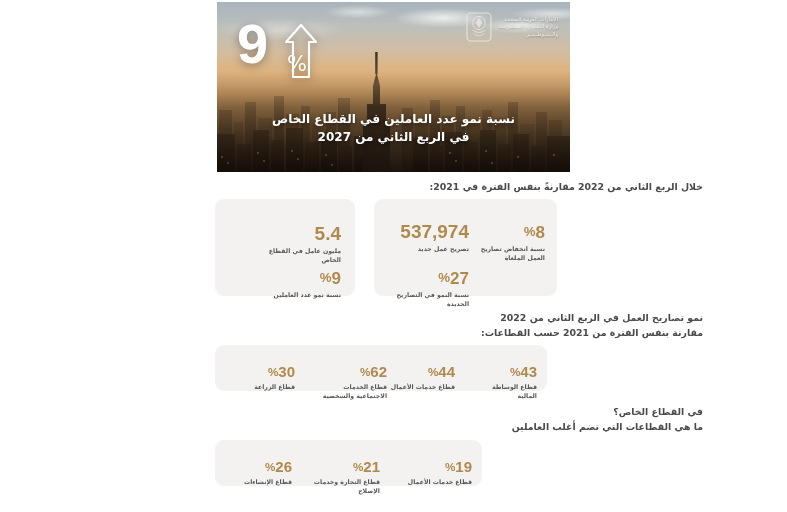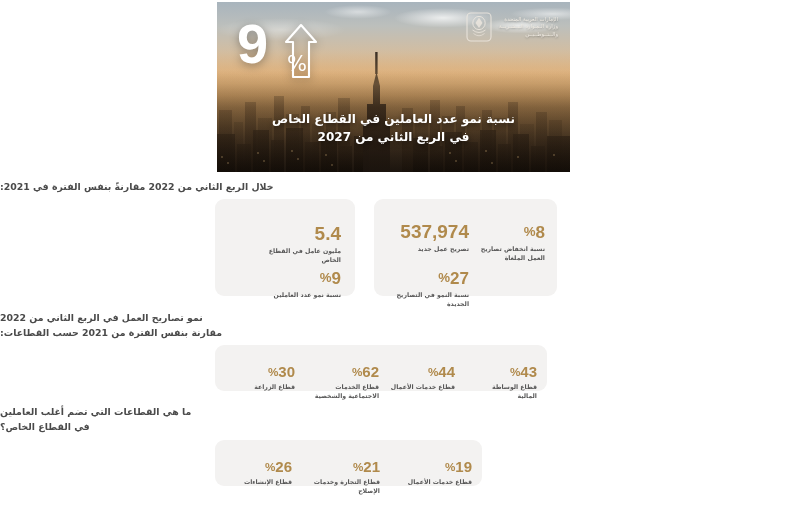--- a/index.html
+++ b/index.html
@@ -136,22 +136,22 @@
     line-height: 1.52;
     text-shadow: 0 2px 5px rgba(0,0,0,.55);
   }
   .hero-title span { display: block; }
 
   
   .section-head {
     position: absolute;
     right: 0;
     left: 0;
-    text-align: left;
-    padding-right: 113px;
+    text-align: right;
+    padding-right: 84px;
     font-size: 9.4px;
     font-weight: 700;
     color: #4a4a4a;
     line-height: 1.62;
   }
   .section-head span { display: block; }
 
   .head-1 { top: 179px; }
   .head-2 { top: 310px; }
   .head-3 { top: 404px; }
@@ -192,21 +192,21 @@
   
   .card-b { right: 432px; top: 199px; width: 140px; height: 97px; }
   .cell-54 { position: absolute; right: 14px; top: 13px; width: 112px; }
   .cell-9  { position: absolute; right: 14px; top: 59px; width: 112px; }
 
   
   .card-c { right: 240px; top: 345px; width: 332px; height: 46px; }
   .card-c .slot { position: absolute; top: 7px; }
   .c-43 { right: 10px;  width: 76px; }
   .c-44 { right: 92px;  width: 72px; }
-  .c-62 { right: 168px; width: 80px; }
+  .c-62 { right: 160px; width: 80px; }
   .c-70 { right: 252px; width: 70px; }
 
   
   .card-d { right: 305px; top: 440px; width: 267px; height: 46px; }
   .card-d .slot { position: absolute; top: 7px; }
   .d-19 { right: 10px;  width: 88px; }
   .d-21 { right: 102px; width: 84px; }
   .d-26 { right: 190px; width: 68px; }
 
   .v-lg  { font-size: 19px; }
@@ -413,22 +413,22 @@
     </div>
     <div class="stat slot c-70">
       <span class="stat-val pct v-sm"><span class="pctm">%</span><span>30</span></span>
       <div class="stat-lbl">
         <span>قطاع الزراعة</span>
       </div>
     </div>
   </div>
 
   <div class="section-head head-3">
+    <span>في القطاع الخاص؟</span>
     <span>ما هي القطاعات التي تضم أغلب العاملين</span>
-    <span>في القطاع الخاص؟</span>
   </div>
 
   <div class="card card-d">
     <div class="stat slot d-19">
       <span class="stat-val pct v-sm"><span class="pctm">%</span><span>19</span></span>
       <div class="stat-lbl">
         <span>قطاع خدمات الأعمال</span>
       </div>
     </div>
     <div class="stat slot d-21">

